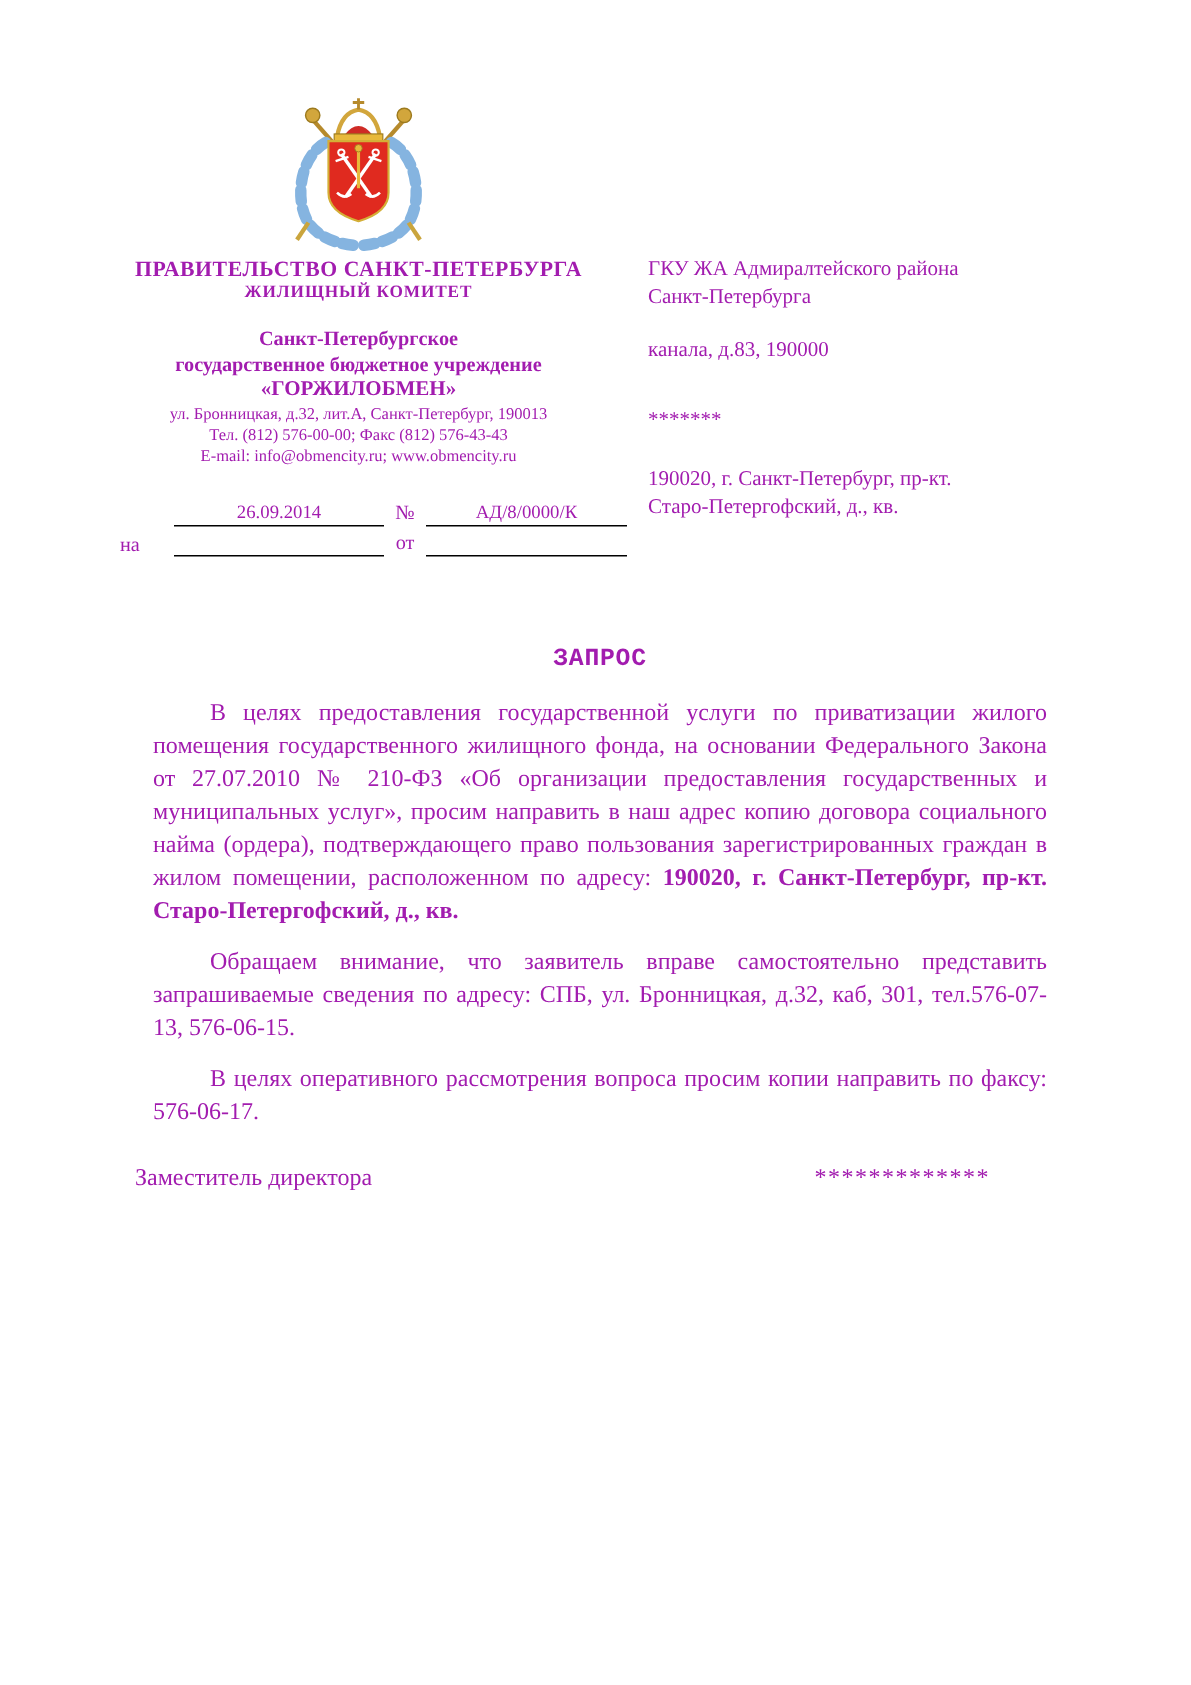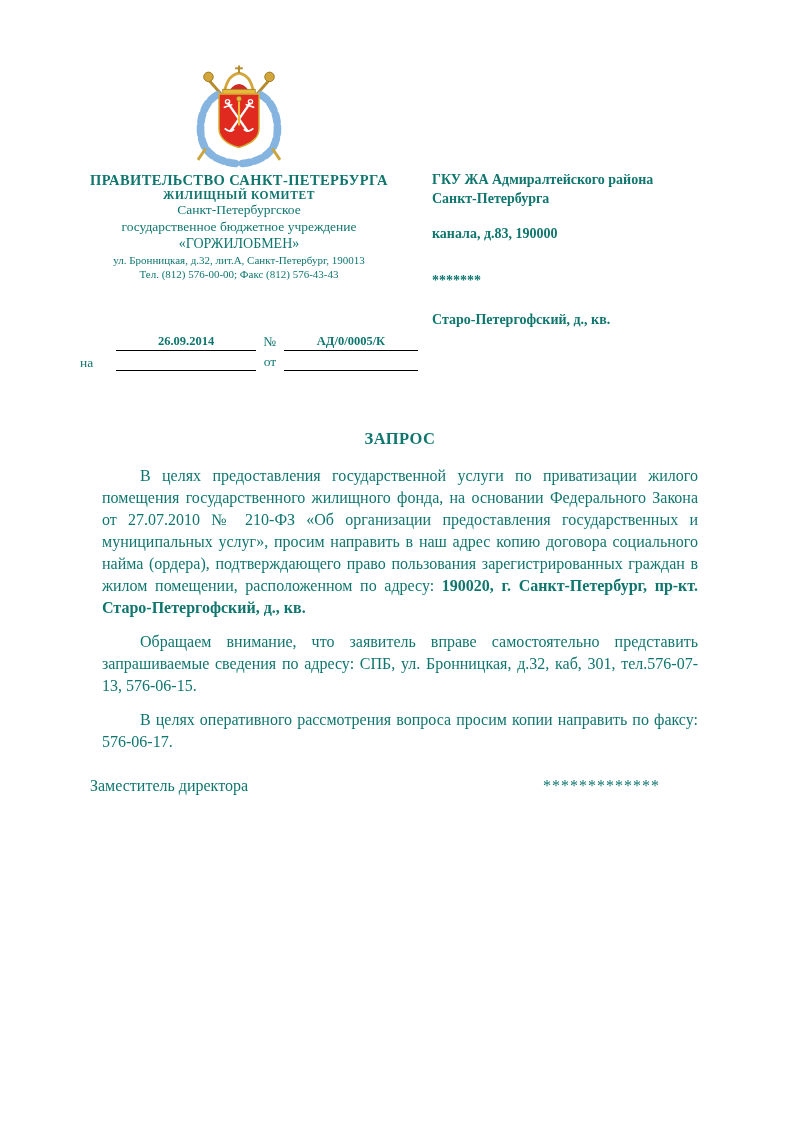--- a/index.html
+++ b/index.html
@@ -2,65 +2,65 @@
 <html><head>
 <meta charset="utf-8">
 <style>
   * { margin:0; padding:0; box-sizing:border-box; }
   html,body { background:#ffffff; }
   .page {
     position:relative;
     width:794px; height:1123px;
     background:#ffffff;
     font-family:"Liberation Serif","DejaVu Serif",serif;
-    color:#0f766e;
+    color:#a21caf;
     overflow:hidden;
   }
 
   
   .header-left {
     position:absolute; left:58px; top:62px; width:362px;
     text-align:center;
   }
   .emblem-wrap { height:110px; }
   .gov-line   { font-weight:bold; font-size:14.5px; letter-spacing:.4px; line-height:16px; }
   .committee-line { font-weight:bold; font-size:11.5px; letter-spacing:.6px; line-height:14px; }
-  .org-block  { font-weight:normal; }
+  .org-block  { margin-top:16px; font-weight:bold; }
   .org-l1, .org-l2 { font-size:13.5px; line-height:16.5px; }
   .org-name   { font-size:14px; line-height:17px; }
   .contact-block { margin-top:1px; font-size:11px; line-height:14px; }
 
   
   .ref-block { position:absolute; left:60px; top:331px; width:358px; font-size:13px; }
   .ref-row { display:flex; align-items:flex-end; height:20px; }
   .ref-spacer { width:56px; }
   .ref-na { width:56px; padding-left:20px; font-size:13.5px; }
   .ref-cell-date, .ref-cell-num {
     border-bottom:1px solid #000; text-align:center;
-    font-weight:bold; font-size:12.5px; line-height:18px;
+    font-weight:normal; font-size:12.5px; line-height:18px;
   }
   .ref-cell-date { width:140px; }
   .ref-cell-num  { flex:1; }
   .ref-label { width:28px; text-align:center; font-size:13.5px; line-height:18px; }
 
   
   .header-right {
     position:absolute; left:432px; top:170px; width:312px;
-    font-weight:bold; font-size:14px; line-height:19px;
+    font-weight:normal; font-size:14px; line-height:19px;
   }
   .recipient-block2 { margin-top:16px; }
   .recipient-masked { margin-top:28px; }
   .recipient-block3 { margin-top:20px; }
 
   
   .doc-body {
     position:absolute; left:90px; top:424px; width:620px;
     font-size:16px; line-height:22px;
   }
-  .doc-title { text-align:center; font-weight:bold; font-size:16.5px; margin-top:4px; letter-spacing:.5px; }
+  .doc-title { text-align:center; font-weight:bold; font-size:16.5px; margin-top:4px; letter-spacing:.5px;font-family:Liberation Mono, monospace; }
   .doc-body p { text-align:justify; text-indent:38px; margin:12px; }
   .doc-body p.first { margin-top:15px; }
   .bold-inline { font-weight:bold; }
 
   .signature-row {
     display:flex; justify-content:space-between; align-items:flex-start;
     margin-top:22px; font-size:16px;
   }
   .signature-name { padding-right:50px; letter-spacing:1px; }
 </style>
@@ -107,48 +107,50 @@
     <div class="gov-line">ПРАВИТЕЛЬСТВО САНКТ-ПЕТЕРБУРГА</div>
     <div class="committee-line">ЖИЛИЩНЫЙ КОМИТЕТ</div>
     <div class="org-block">
       <div class="org-l1">Санкт-Петербургское</div>
       <div class="org-l2">государственное бюджетное учреждение</div>
       <div class="org-name">«ГОРЖИЛОБМЕН»</div>
     </div>
     <div class="contact-block">
       <div>ул. Бронницкая, д.32, лит.А, Санкт-Петербург, 190013</div>
       <div>Тел. (812) 576-00-00; Факс (812) 576-43-43</div>
+      <div>E-mail: info@obmencity.ru;  www.obmencity.ru</div>
     </div>
   </div>
 
   <div class="ref-block">
     <div class="ref-row">
       <div class="ref-spacer"></div>
       <div class="ref-cell-date">26.09.2014</div>
       <div class="ref-label">№</div>
-      <div class="ref-cell-num">АД/0/0005/К</div>
+      <div class="ref-cell-num">АД/8/0000/К</div>
     </div>
     <div class="ref-row">
       <div class="ref-na">на</div>
       <div class="ref-cell-date"></div>
       <div class="ref-label">от</div>
       <div class="ref-cell-num"></div>
     </div>
   </div>
 
   <div class="header-right">
     <div>
       <div>ГКУ ЖА Адмиралтейского района</div>
       <div>Санкт-Петербурга</div>
     </div>
     <div class="recipient-block2">
       <div>канала, д.83, 190000</div>
     </div>
     <div class="recipient-masked">*******</div>
     <div class="recipient-block3">
+      <div>190020, г. Санкт-Петербург, пр-кт.</div>
       <div>Старо-Петергофский, д., кв.</div>
     </div>
   </div>
 
   <div class="doc-body">
     <div class="doc-title">ЗАПРОС</div>
     <p class="first"><span>В целях предоставления государственной услуги по приватизации жилого помещения государственного жилищного фонда, на основании Федерального Закона от 27.07.2010 № 210-ФЗ «Об организации предоставления государственных и муниципальных услуг»,  просим направить в наш адрес копию договора социального найма (ордера), подтверждающего право пользования  зарегистрированных граждан в жилом помещении, расположенном по адресу: </span><span class="bold-inline">190020, г. Санкт-Петербург, пр-кт. Старо-Петергофский, д., кв.</span></p>
     <p>Обращаем внимание, что заявитель вправе самостоятельно представить запрашиваемые сведения по адресу: СПБ, ул. Бронницкая, д.32, каб, 301, тел.576-07-13, 576-06-15.</p>
     <p>В целях оперативного рассмотрения вопроса просим копии направить по факсу: 576-06-17.</p>
 

